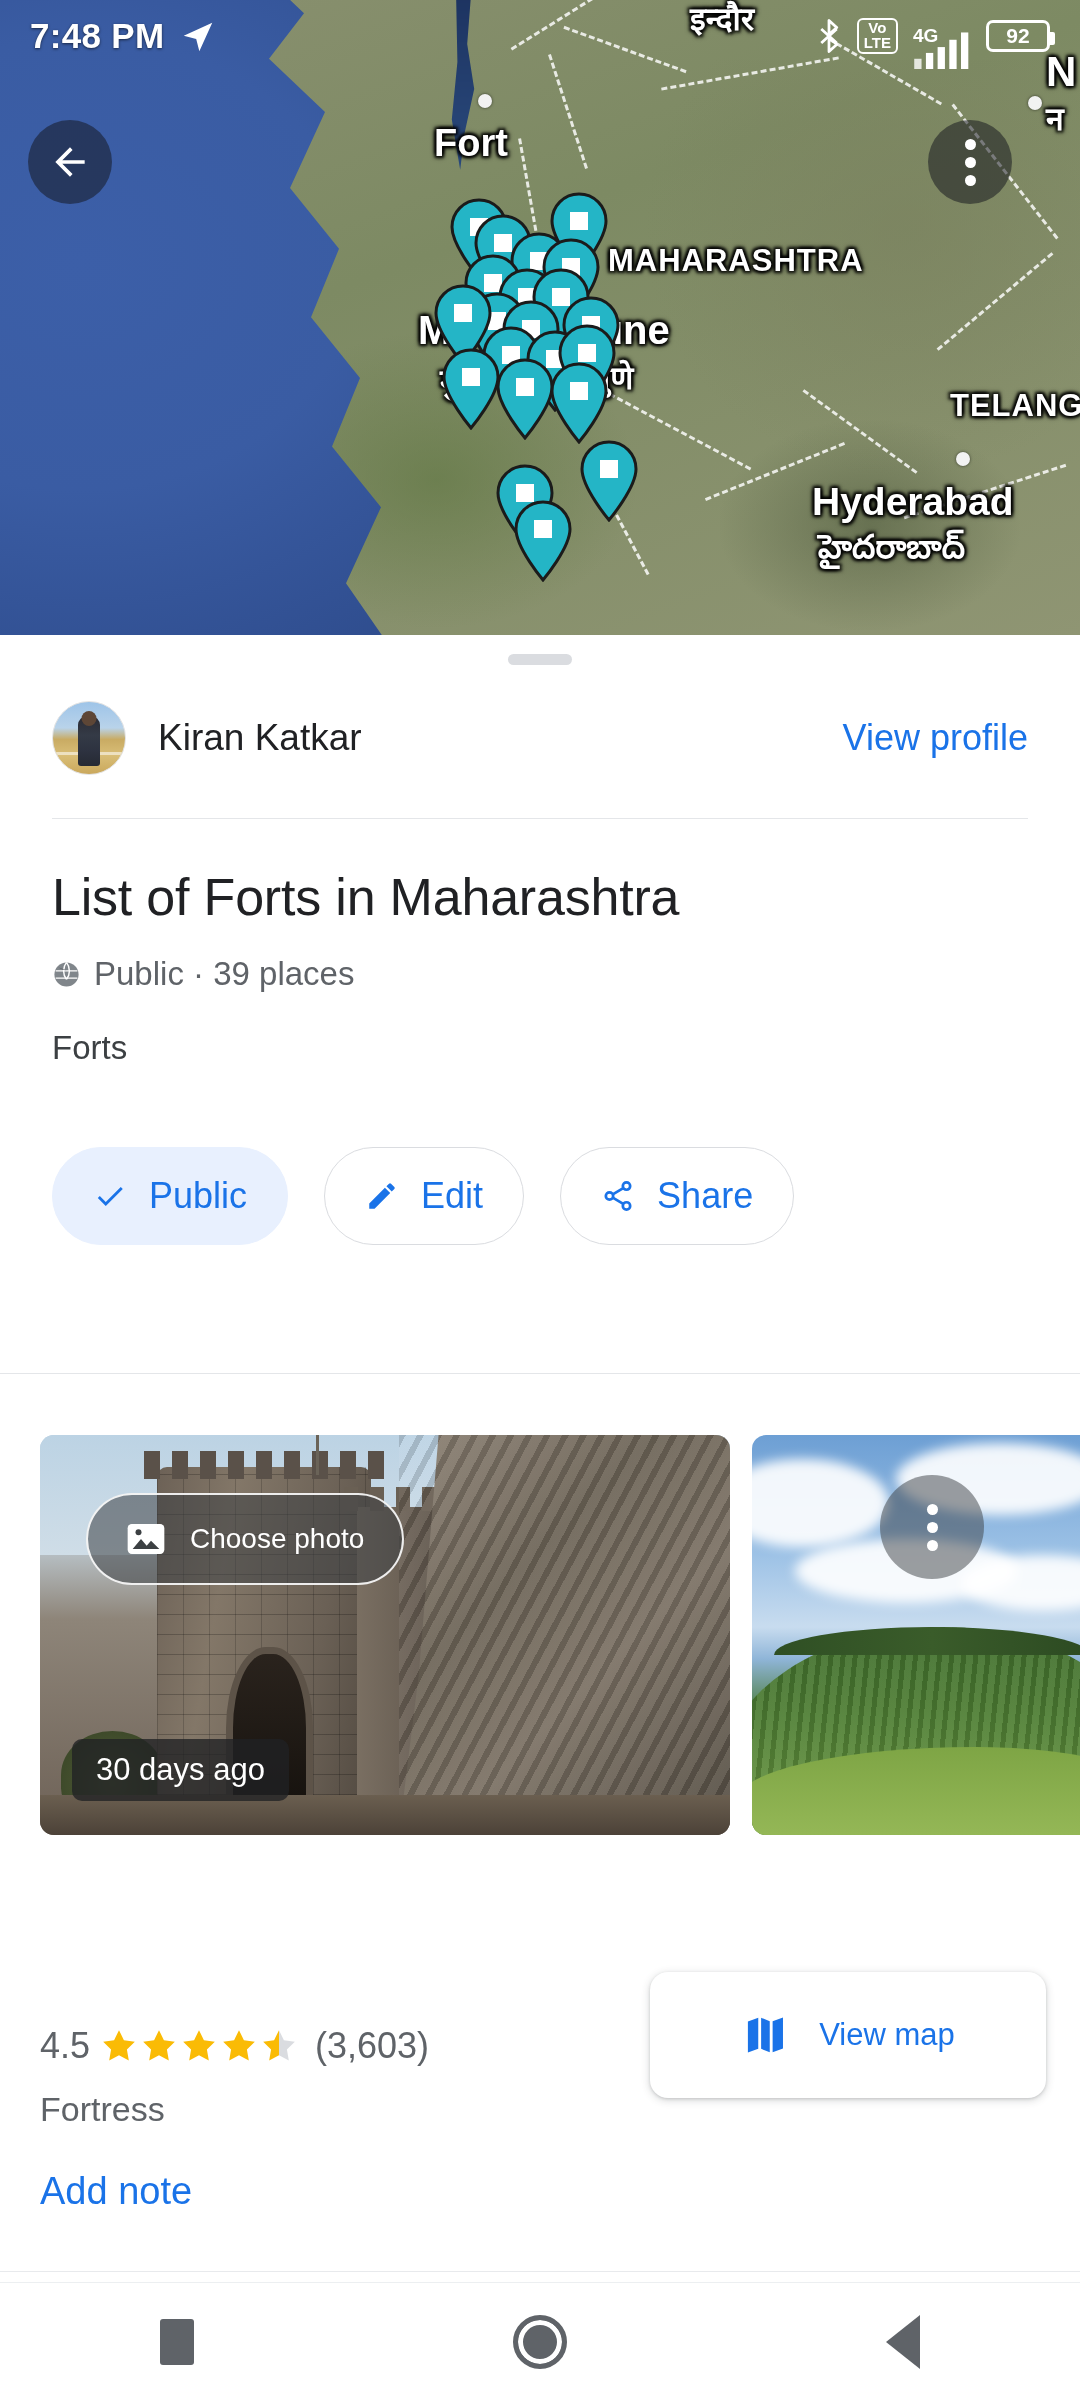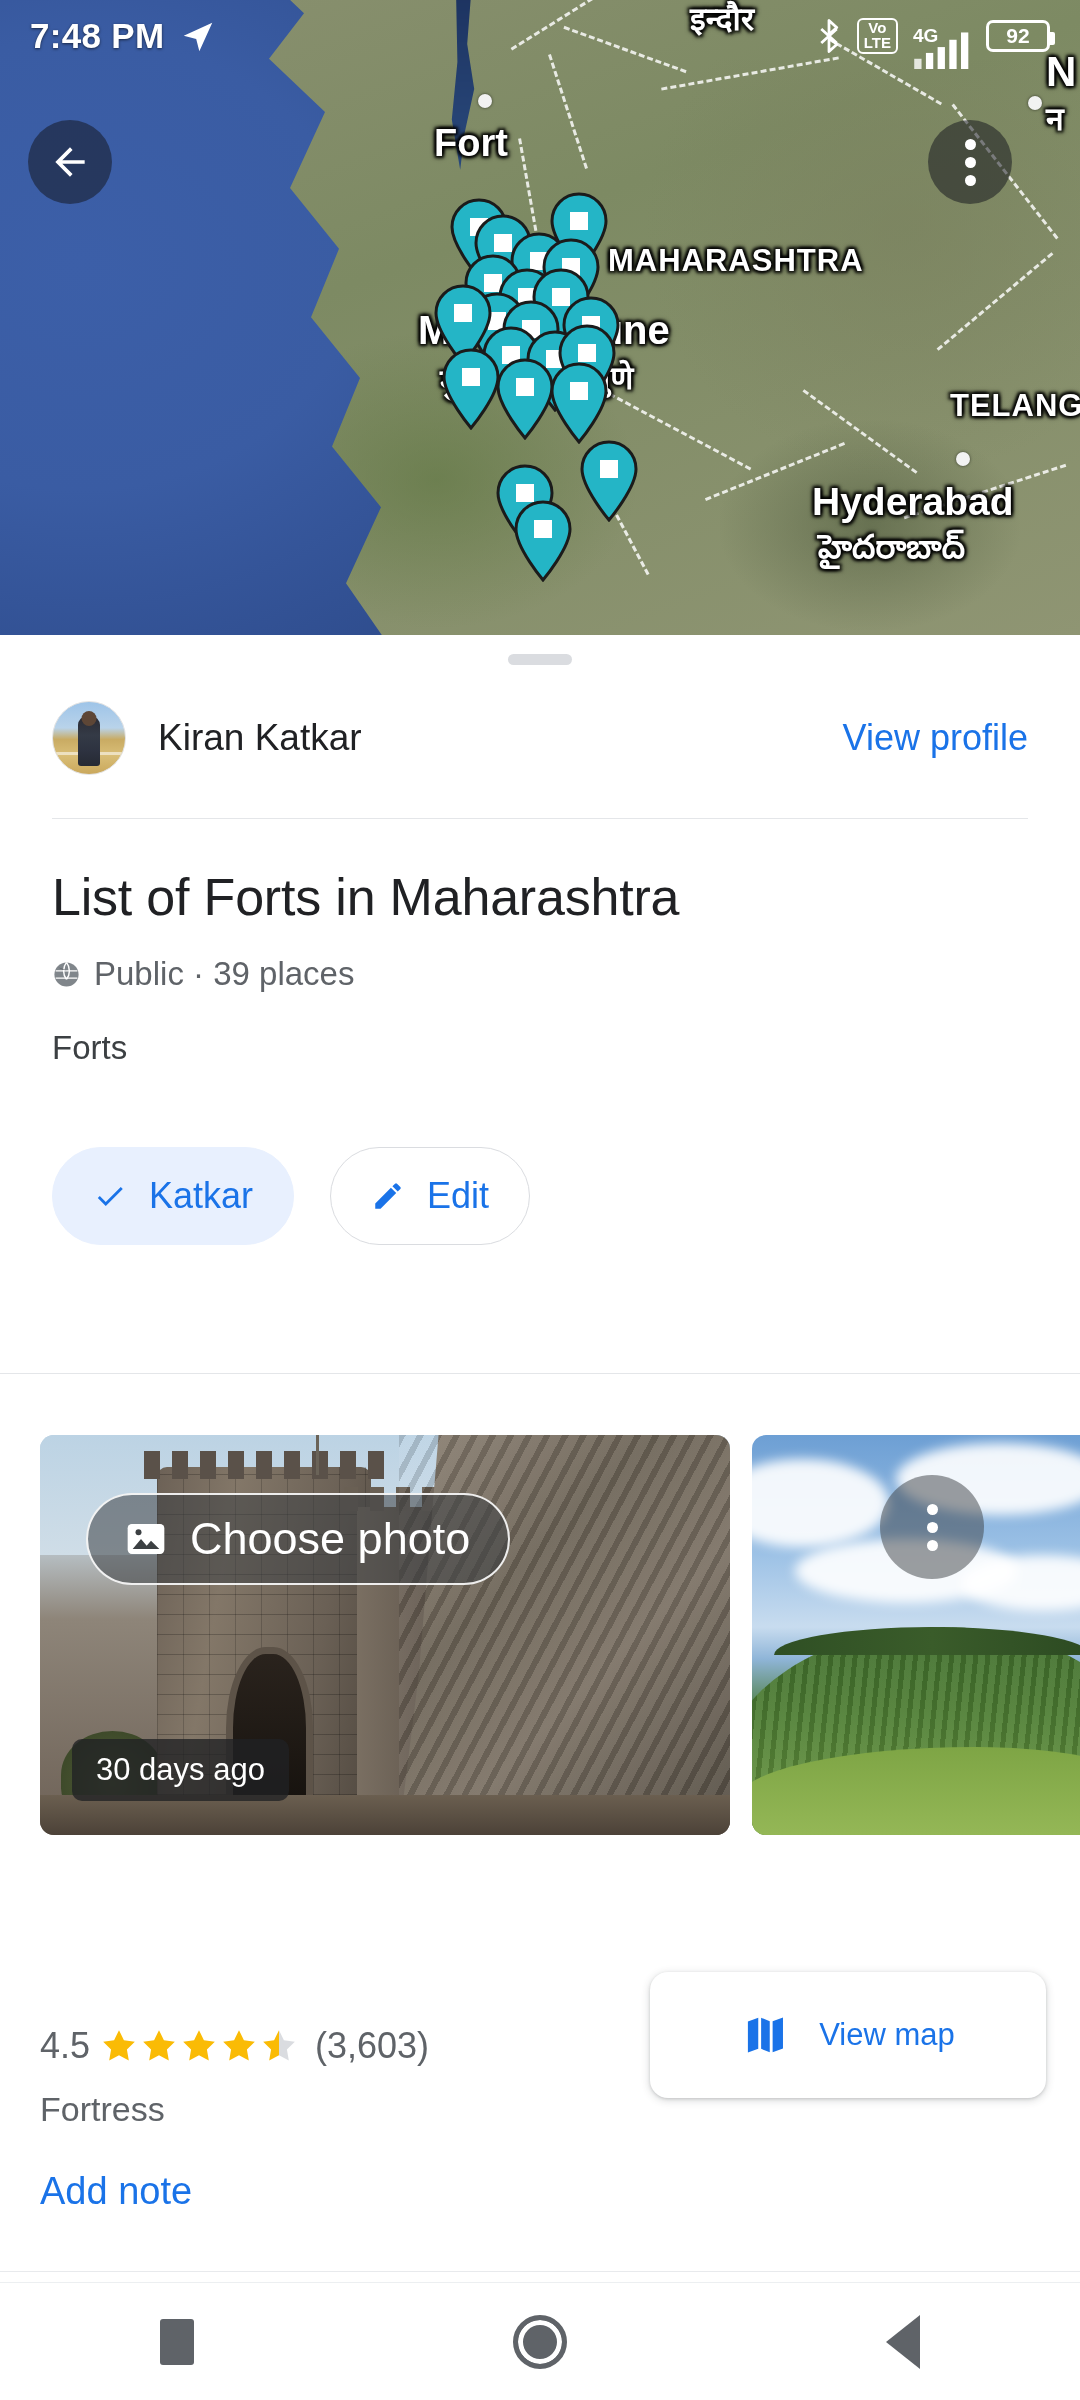--- a/index.html
+++ b/index.html
@@ -179,21 +179,21 @@
   .ph1 .ground { position:absolute; left:0; bottom:0; width:100%; height:10%;
     background:linear-gradient(180deg,#6b5f50,#4c4238); }
   .ph1 .pole { position:absolute; left:40%; top:0; width:3px; height:10%; background:#6a6358; }
   .ph1 .bush { position:absolute; left:3%; bottom:4%; width:15%; height:22%;
     background:radial-gradient(ellipse at 50% 60%, #55603a, #3e4a2a 70%); border-radius:50% 50% 35% 35%; }
 
   .choose-photo {
     position:absolute; left:46px; top:58px; height:92px; border-radius:46px;
     background:rgba(60,64,67,.55); border:2px solid rgba(255,255,255,.9);
     display:flex; align-items:center; gap:24px; padding:0 38px;
-    color:#fff; font-size:45px;
+    color:#fff; font-size:28px;
   }
   .img-icon { width:40px; height:34px; flex:none; }
 
   .time-badge {
     position:absolute; left:32px; bottom:34px; height:62px; border-radius:10px;
     background:rgba(32,33,36,.78); color:#fff; font-size:31px;
     display:flex; align-items:center; padding:0 24px;
   }
 
   
@@ -480,27 +480,36 @@
       <div class="meta-text">Public · 39 places</div>
     </div>
 
     <div class="list-desc">Forts</div>
 
     <div class="chips">
       <div class="chip filled">
         <svg width="34" height="34" viewBox="0 0 24 24">
           <path d="M9 16.2 4.8 12l-1.4 1.4L9 19 21 7l-1.4-1.4z" fill="#1a73e8"></path>
         </svg>
-        <span>Katkar</span>
+        <span>Public</span>
       </div>
       <div class="chip">
         <svg width="34" height="34" viewBox="0 0 24 24">
           <path d="M3 17.25V21h3.75L17.8 9.94l-3.75-3.75L3 17.25zM20.7 7.04a1 1 0 0 0 0-1.41l-2.34-2.34a1 1 0 0 0-1.41 0l-1.83 1.83 3.75 3.75 1.83-1.83z" fill="#1a73e8"></path>
         </svg>
         <span>Edit</span>
+      </div>
+      <div class="chip">
+        <svg width="34" height="34" viewBox="0 0 24 24">
+          <circle cx="18" cy="5" r="2.6" fill="none" stroke="#1a73e8" stroke-width="1.9"></circle>
+          <circle cx="6" cy="12" r="2.6" fill="none" stroke="#1a73e8" stroke-width="1.9"></circle>
+          <circle cx="18" cy="19" r="2.6" fill="none" stroke="#1a73e8" stroke-width="1.9"></circle>
+          <path d="M8.3 10.8 15.7 6.4M8.3 13.2l7.4 4.4" stroke="#1a73e8" stroke-width="1.9" fill="none"></path>
+        </svg>
+        <span>Share</span>
       </div>
     </div>
 
     <div class="section-sep"></div>
 
     <div class="photo-strip">
       <div class="photo-card">
         <div class="ph1">
           <div class="sky"></div>
           <div class="bush"></div>

